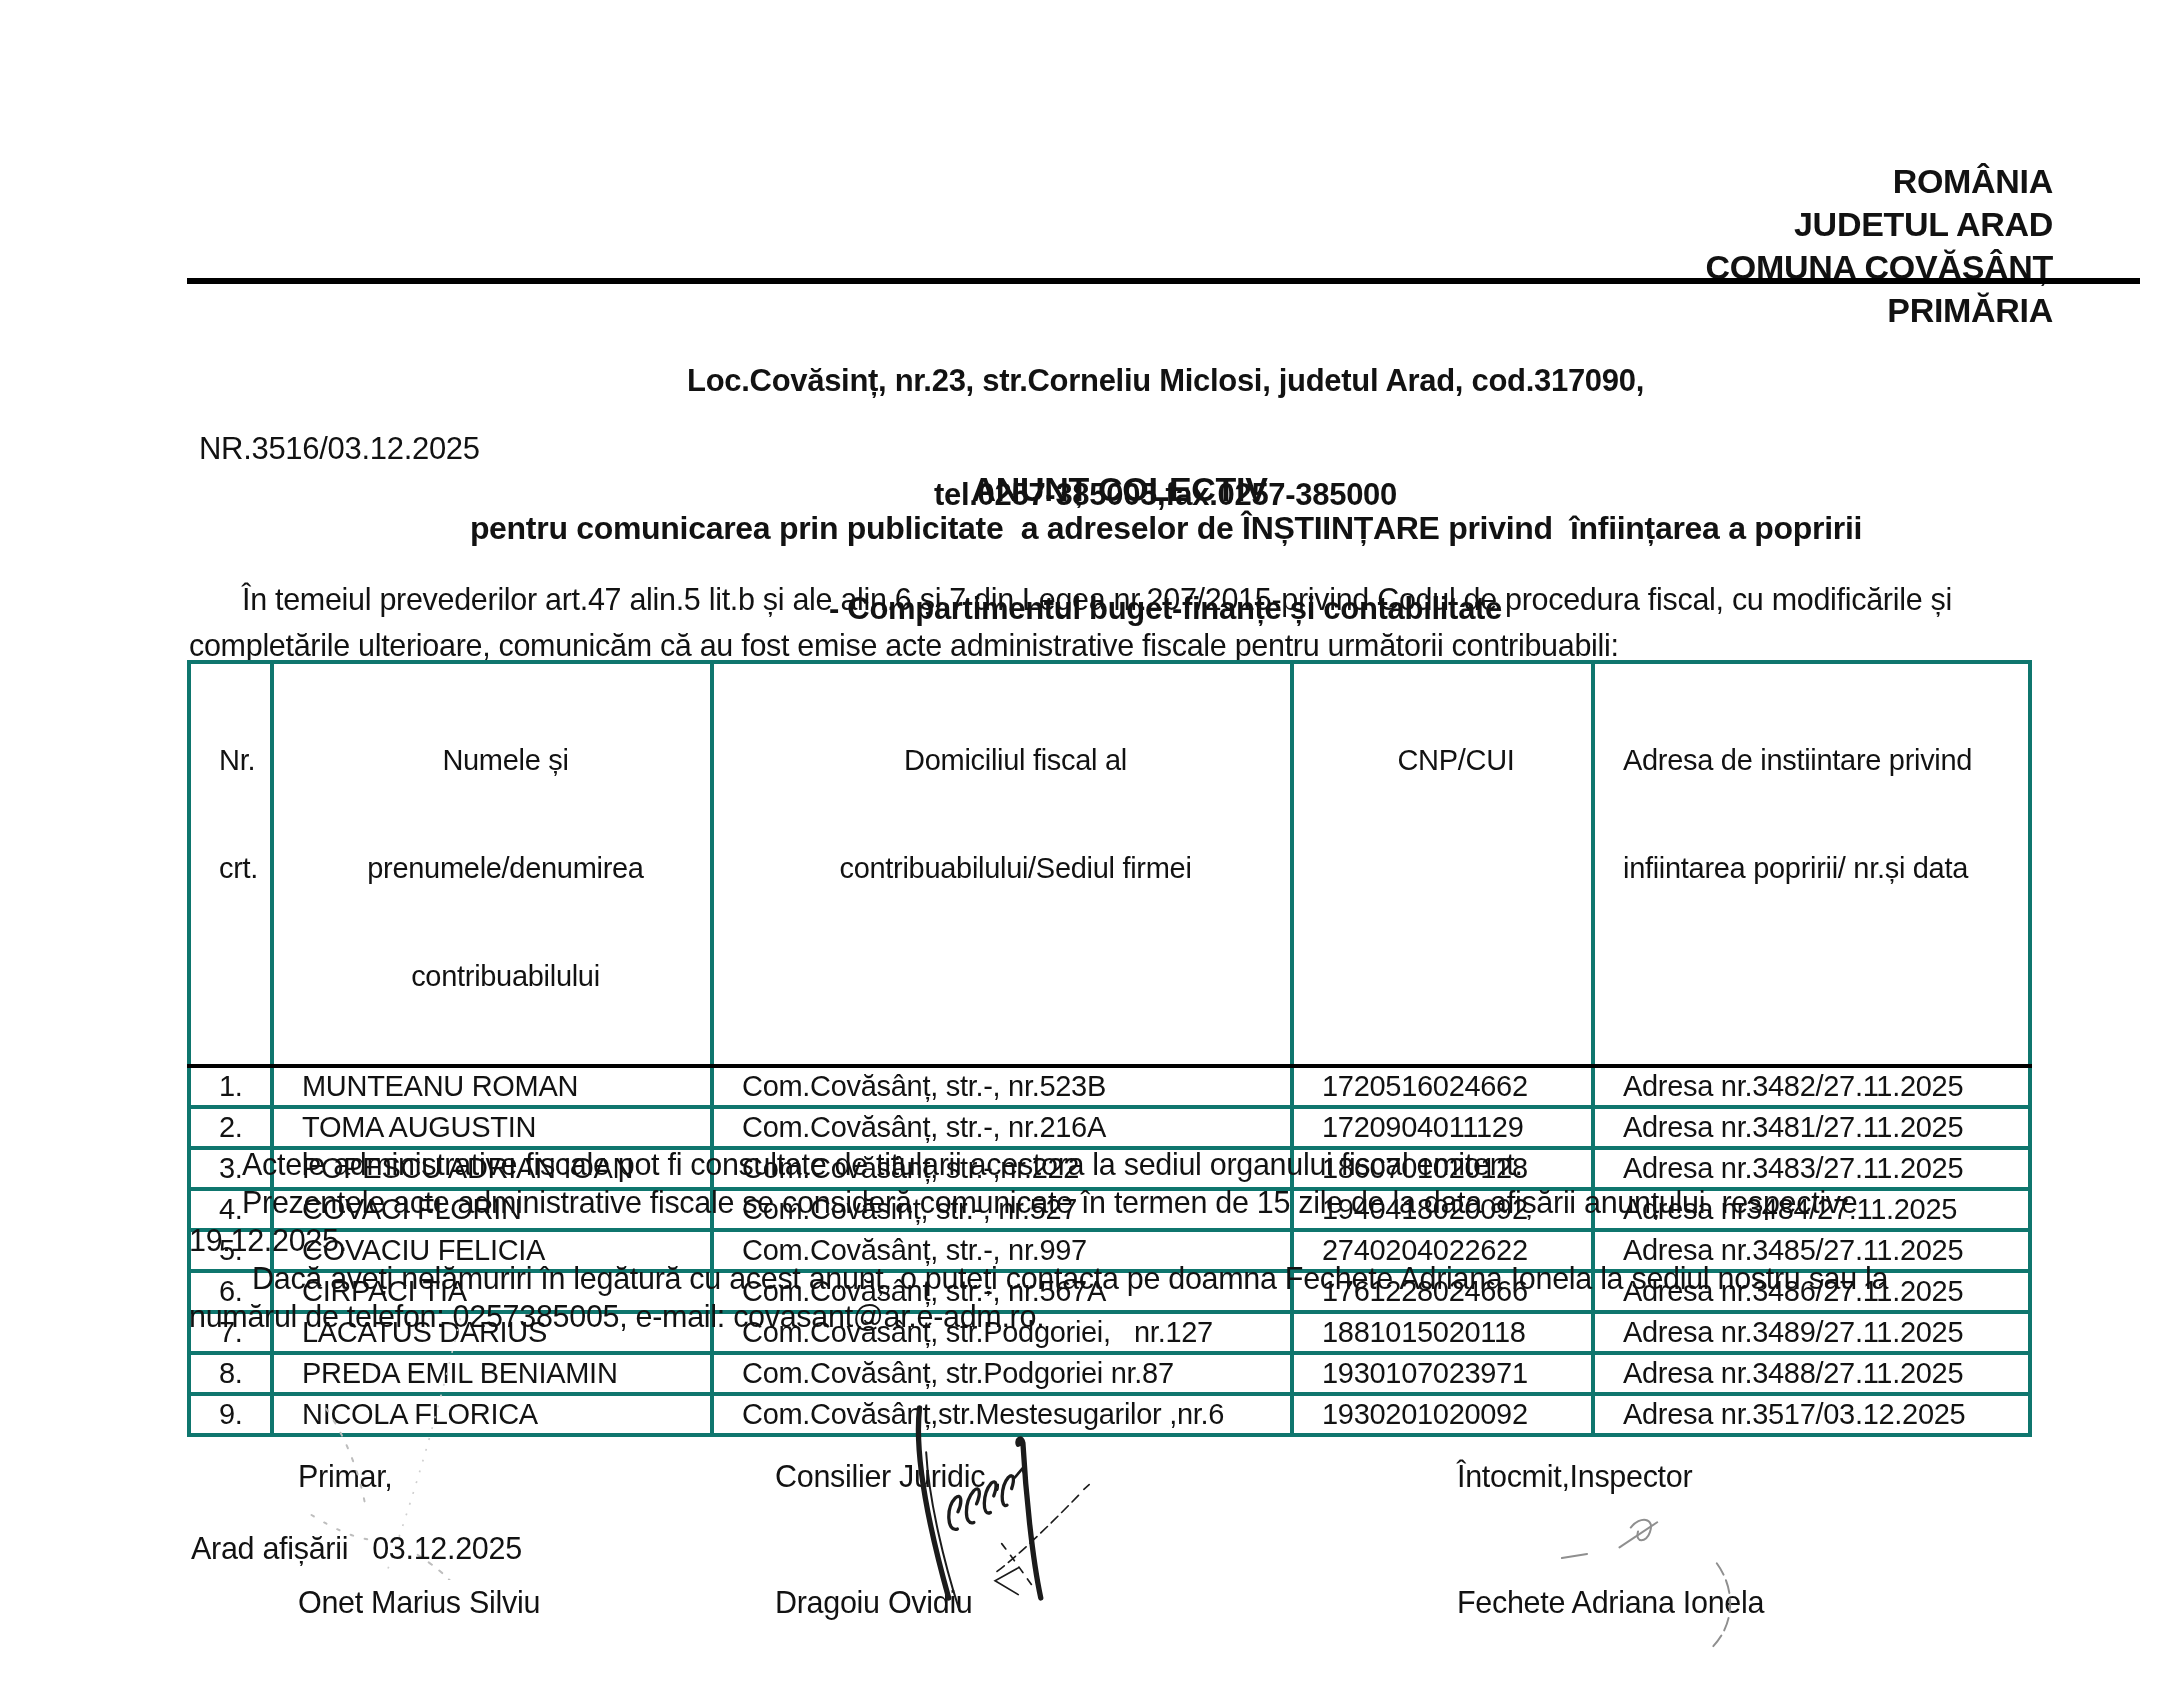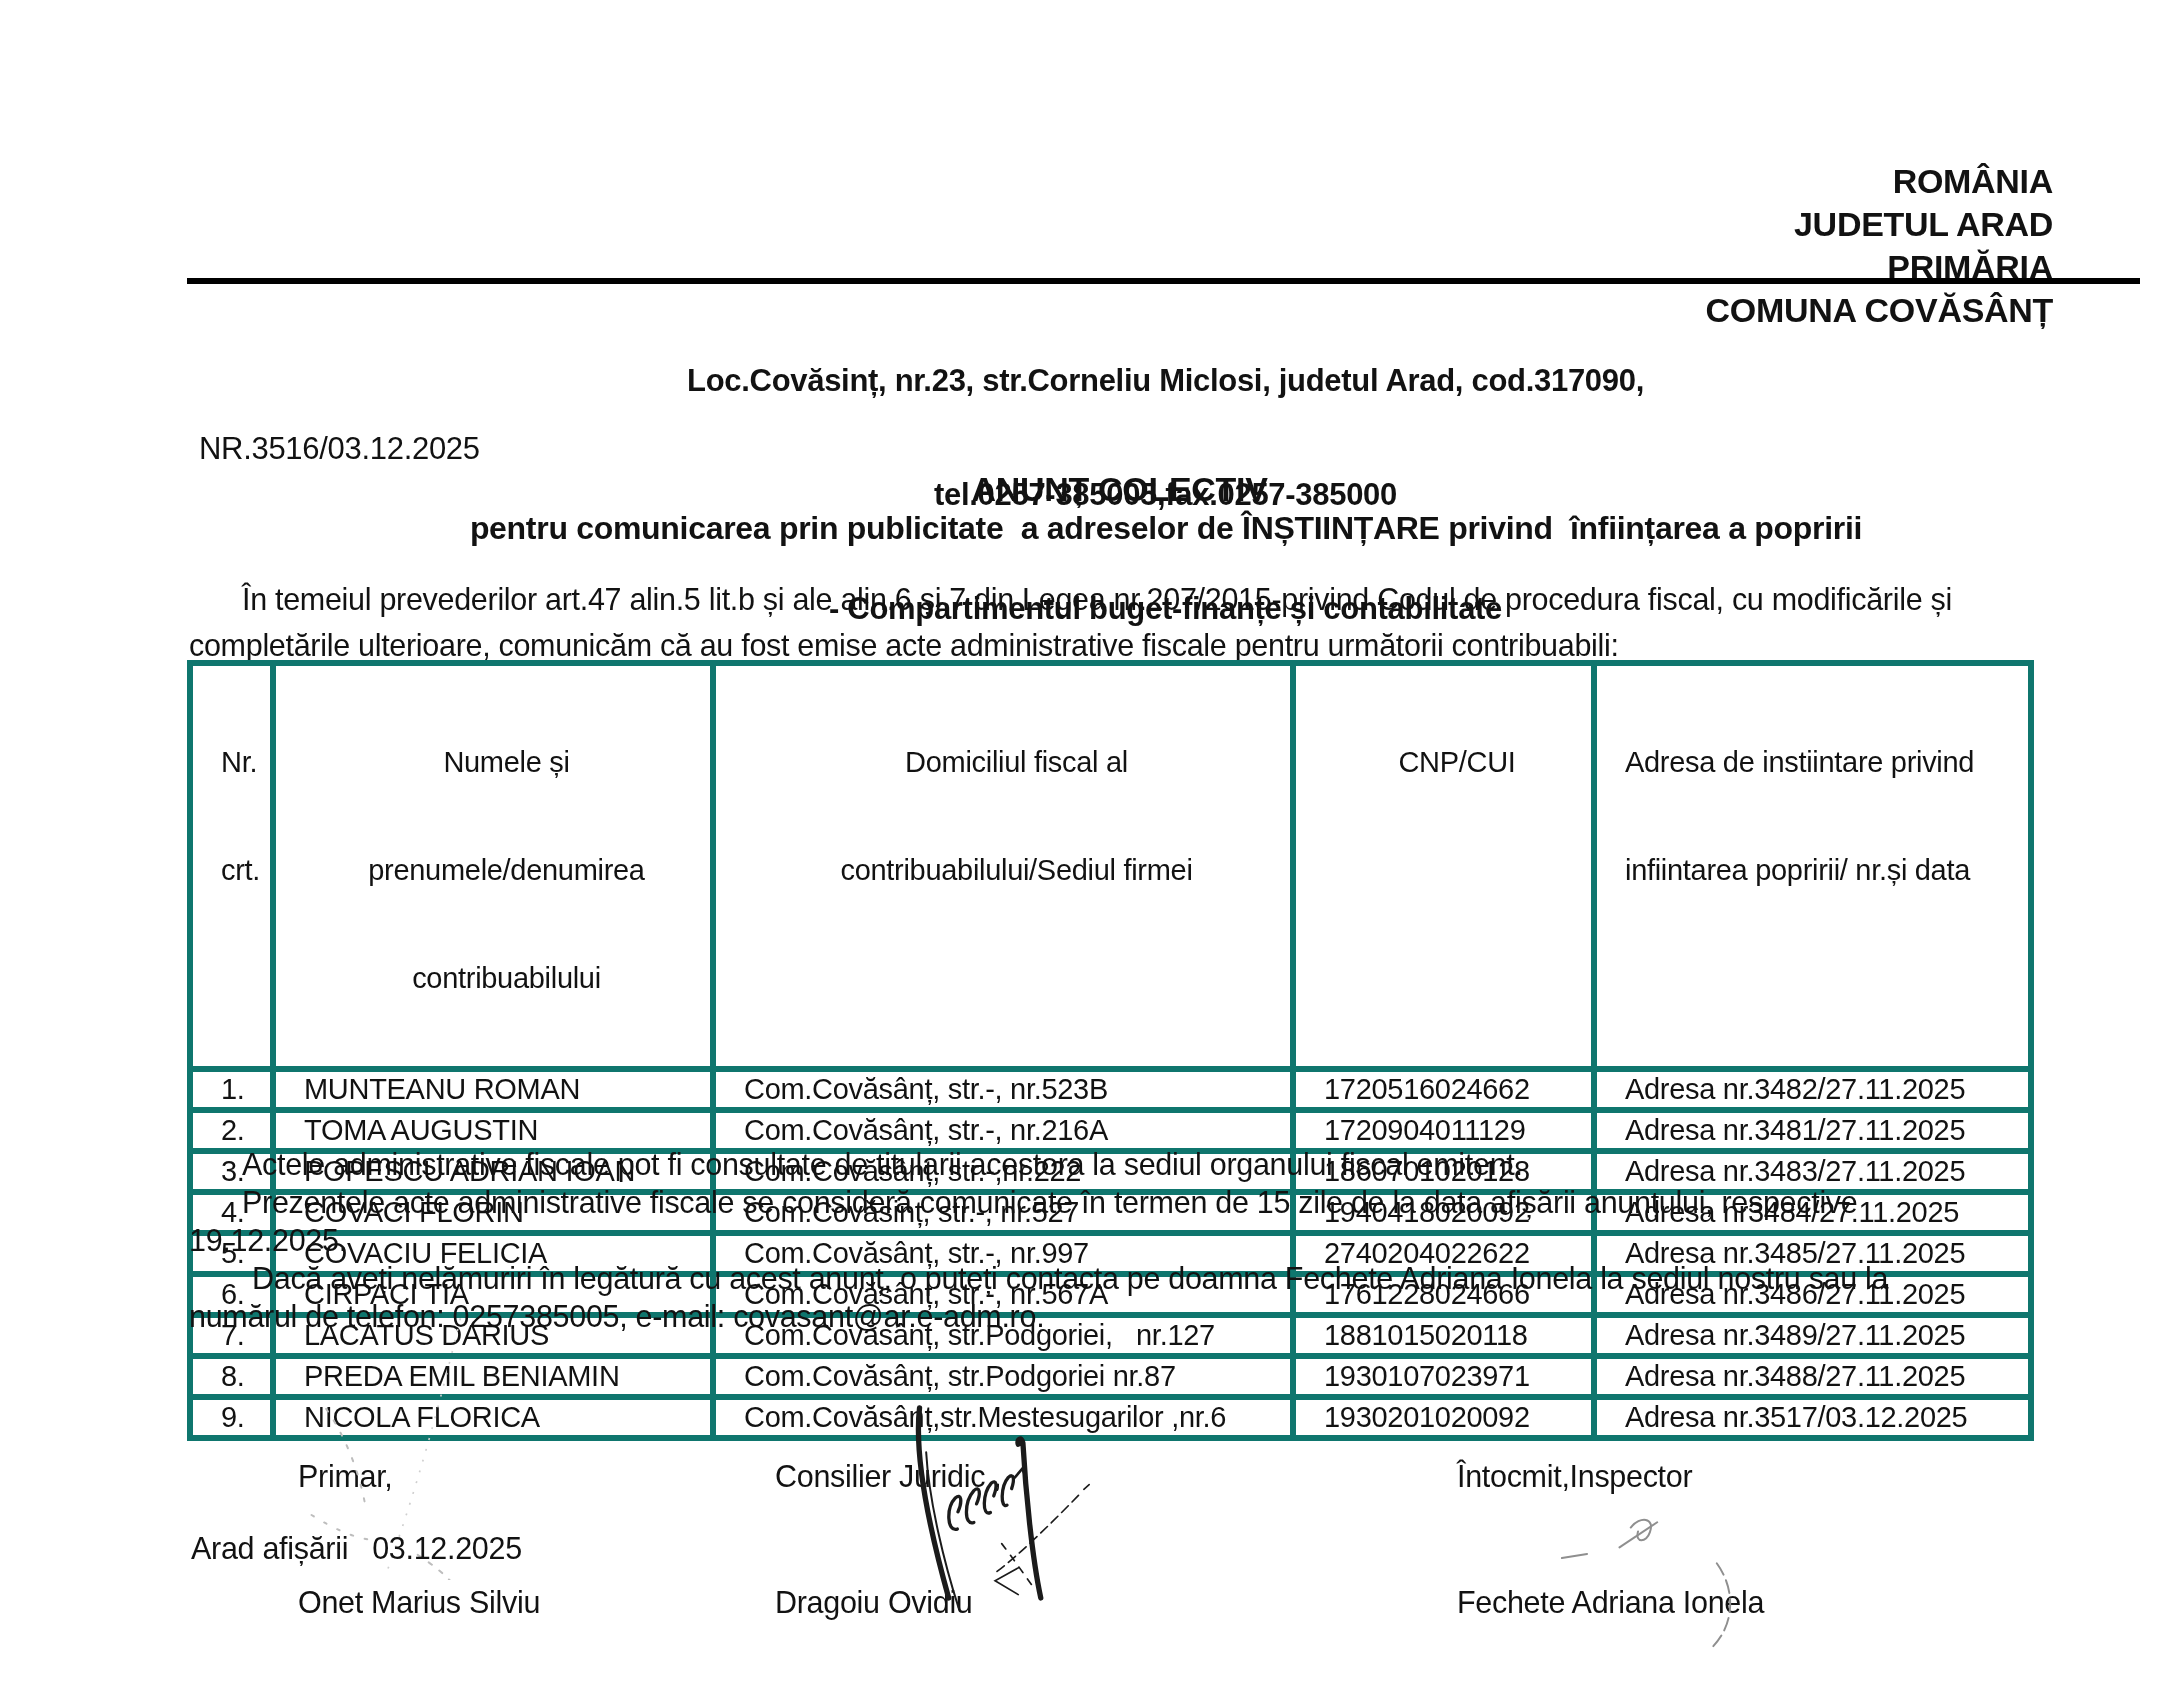--- a/index.html
+++ b/index.html
@@ -23,21 +23,21 @@
   .doc-subtitle{left:166px;top:510px;width:2000px;text-align:center;
     font-weight:bold;font-size:32px;white-space:pre;}
 
   .intro{left:189px;top:576px;font-size:30.5px;line-height:46px;white-space:nowrap;}
   .indent80{padding-left:53px;}
   .indent95{padding-left:63px;}
 
   
   table.anunt{position:absolute;left:187px;top:660px;border-collapse:collapse;
     table-layout:fixed;font-size:29px;border:3.3px solid #000;}
-  table.anunt td{border:6px solid #0f766e;white-space:pre;padding-left:28px;}
+  table.anunt td{border:4px solid #0f766e;white-space:pre;padding-left:28px;}
   .c-nr{width:83px;} .c-name{width:440px;} .c-addr{width:580px;}
   .c-cnp{width:301px;} .c-not{width:437px;}
   tr.head{height:123px;}
   tr.head td{vertical-align:top;padding-top:9.3px;border-bottom:4px solid #000;}
   tr.head .hl{line-height:42px;}
   .h-center{text-align:center;}
   .h-left{padding-left:9.3px;}
   .h-left5{padding-left:12px;}
   tr.data{height:41px;}
   tr.data td{vertical-align:middle;overflow:hidden;}
@@ -59,22 +59,22 @@
   .footer .date{margin-left:24px;}
 
   svg{position:absolute;}
 </style>
 </head>
 <body>
 
 <div class="abs org-header">
   <div>ROMÂNIA</div>
   <div>JUDETUL ARAD</div>
+  <div>COMUNA COVĂSÂNȚ</div>
   <div>PRIMĂRIA</div>
-  <div>COMUNA COVĂSÂNȚ</div>
 </div>
 <div class="abs rule"></div>
 <div class="abs addr">
   <div>Loc.Covăsinț, nr.23, str.Corneliu Miclosi, judetul Arad, cod.317090,</div>
   <div>tel.0257-385005,fax.0257-385000</div>
   <div>- Compartimentul buget-finanțe și contabilitate</div>
 </div>
 
 <div class="abs ref">NR.3516/03.12.2025</div>
 <div class="abs doc-title">ANUNȚ COLECTIV</div>

